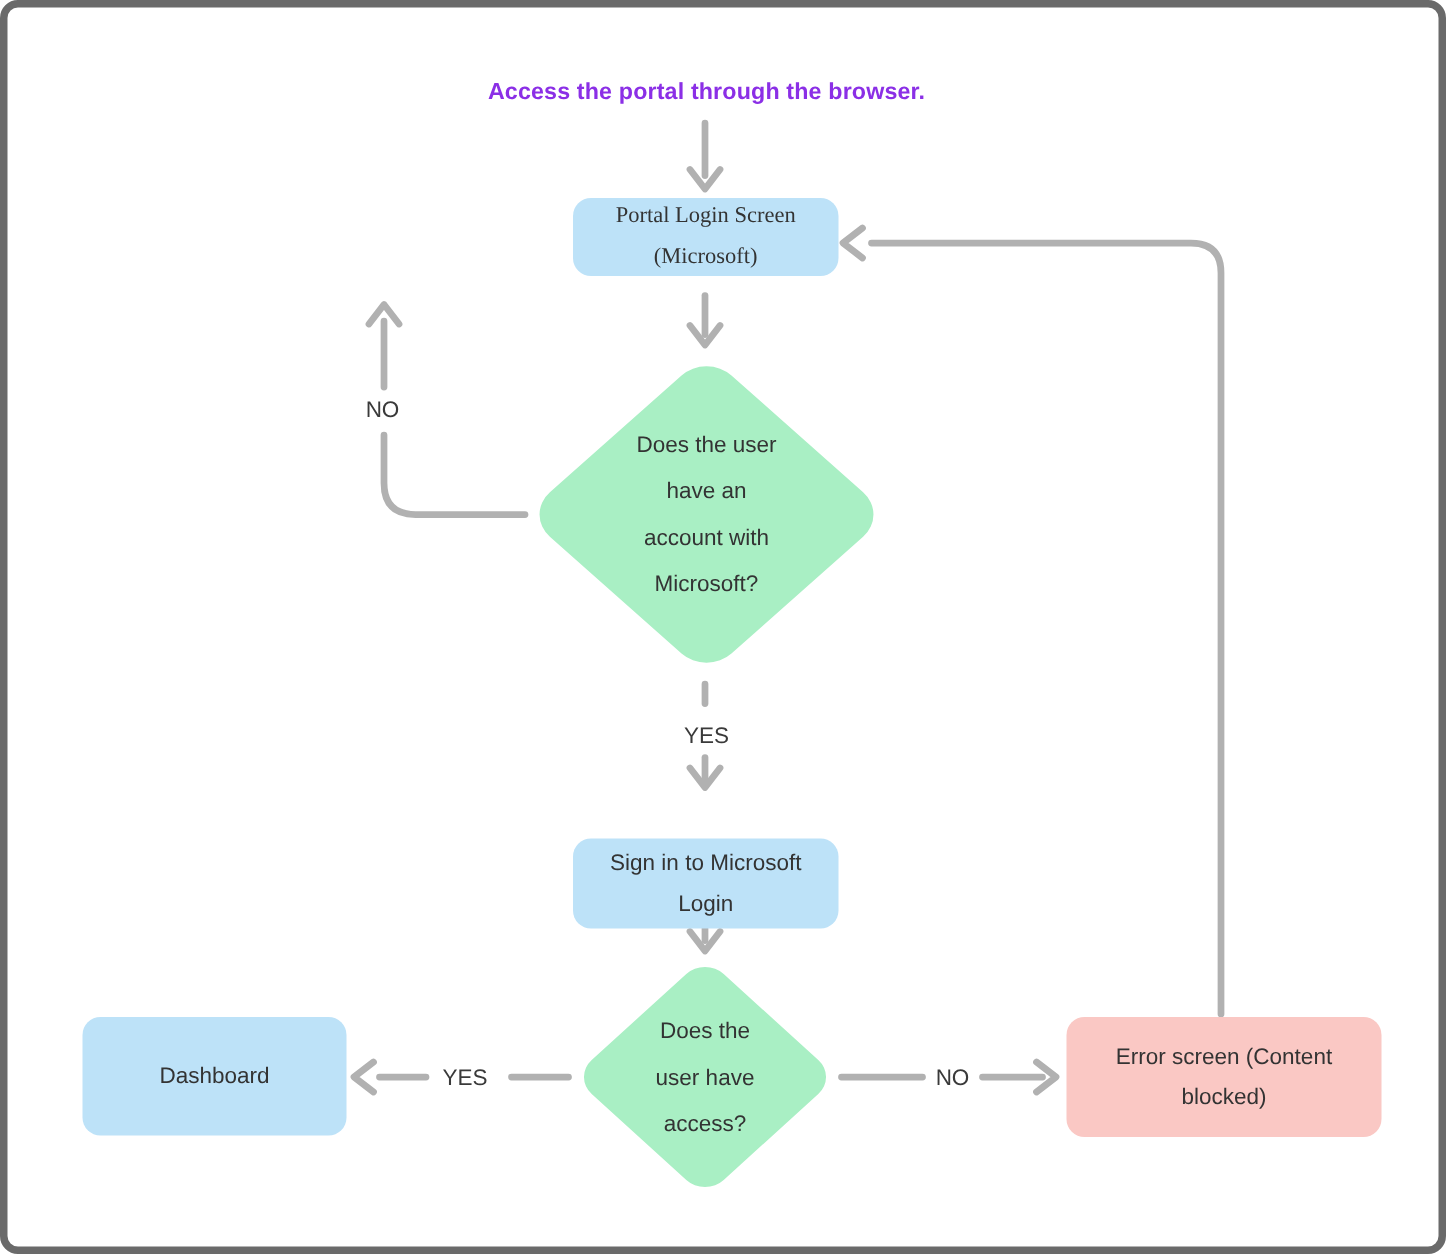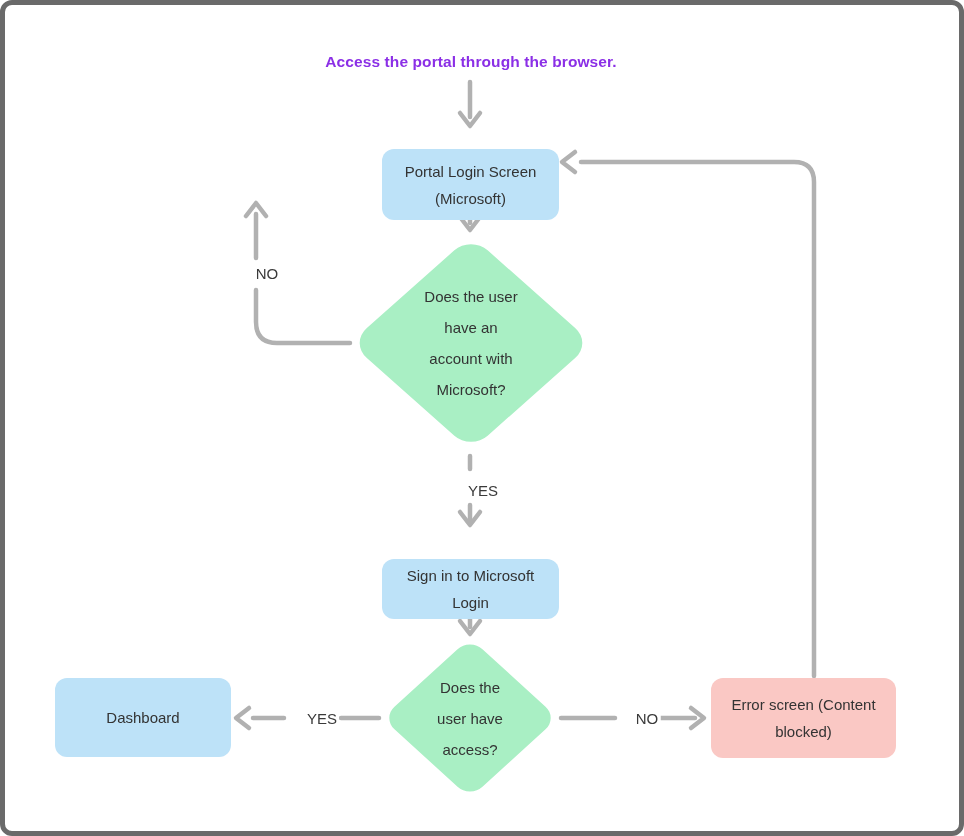--- a/index.html
+++ b/index.html
@@ -62,25 +62,25 @@
     color: var(--node-text);
   }
   .node-label { white-space: pre-line; position: relative; }
   .process, .alert { border-radius: 12px; line-height: 27px; }
   .process { background: var(--process-fill); }
   .alert { background: var(--alert-fill); }
   .decision { background: transparent; }
   .decision .node-label { line-height: 31px; }
 
   
-  .n-portal    { left: 377px; top: 144px; width: 177px; height: 71px; }
+  .n-portal    { left: 377px; top: 127px; width: 177px; height: 52px; font-family: Liberation Serif, serif; }
   .n-loginerr  { left: 162px; top: 125px; width: 175px; height: 68px; }
   .n-signin    { left: 377px; top: 527px; width: 177px; height: 60px; margin-top: 27px; }
   .n-dashboard { left: 50px;  top: 673px; width: 176px; height: 79px; }
-  .n-errscreen { left: 706px; top: 673px; width: 185px; height: 80px; align-items: center; }
+  .n-errscreen { left: 706px; top: 673px; width: 210px; height: 80px; align-items: center; }
   .n-hasacct   { left: 345px; top: 230px; width: 242px; height: 216px; }
   .n-hasaccess { left: 377px; top: 633px; width: 176px; height: 160px; }
 
   .diamond-shape {
     position: absolute;
     background: var(--decision-fill);
   }
   .ds1 {
     left: calc(50% - 80px); top: calc(50% - 80px);
     width: 160px; height: 160px;
@@ -95,21 +95,20 @@
   }
 
   .edge-label {
     position: absolute;
     transform: translate(-50%, -50%);
     font-size: 15px;
     color: #3a3a3a;
     background: var(--canvas-bg);
     padding: 0 2px;
     line-height: 18px;
-    margin-left: 12px;
   }
   .l-account-no  { left: 250px; top: 269px; }
   .l-account-yes { left: 466px; top: 486px; }
   .l-access-yes  { left: 305px; top: 714px; }
   .l-access-no   { left: 630px; top: 714px; }
 </style>
 </head>
 <body>
 
 <div class="frame">

